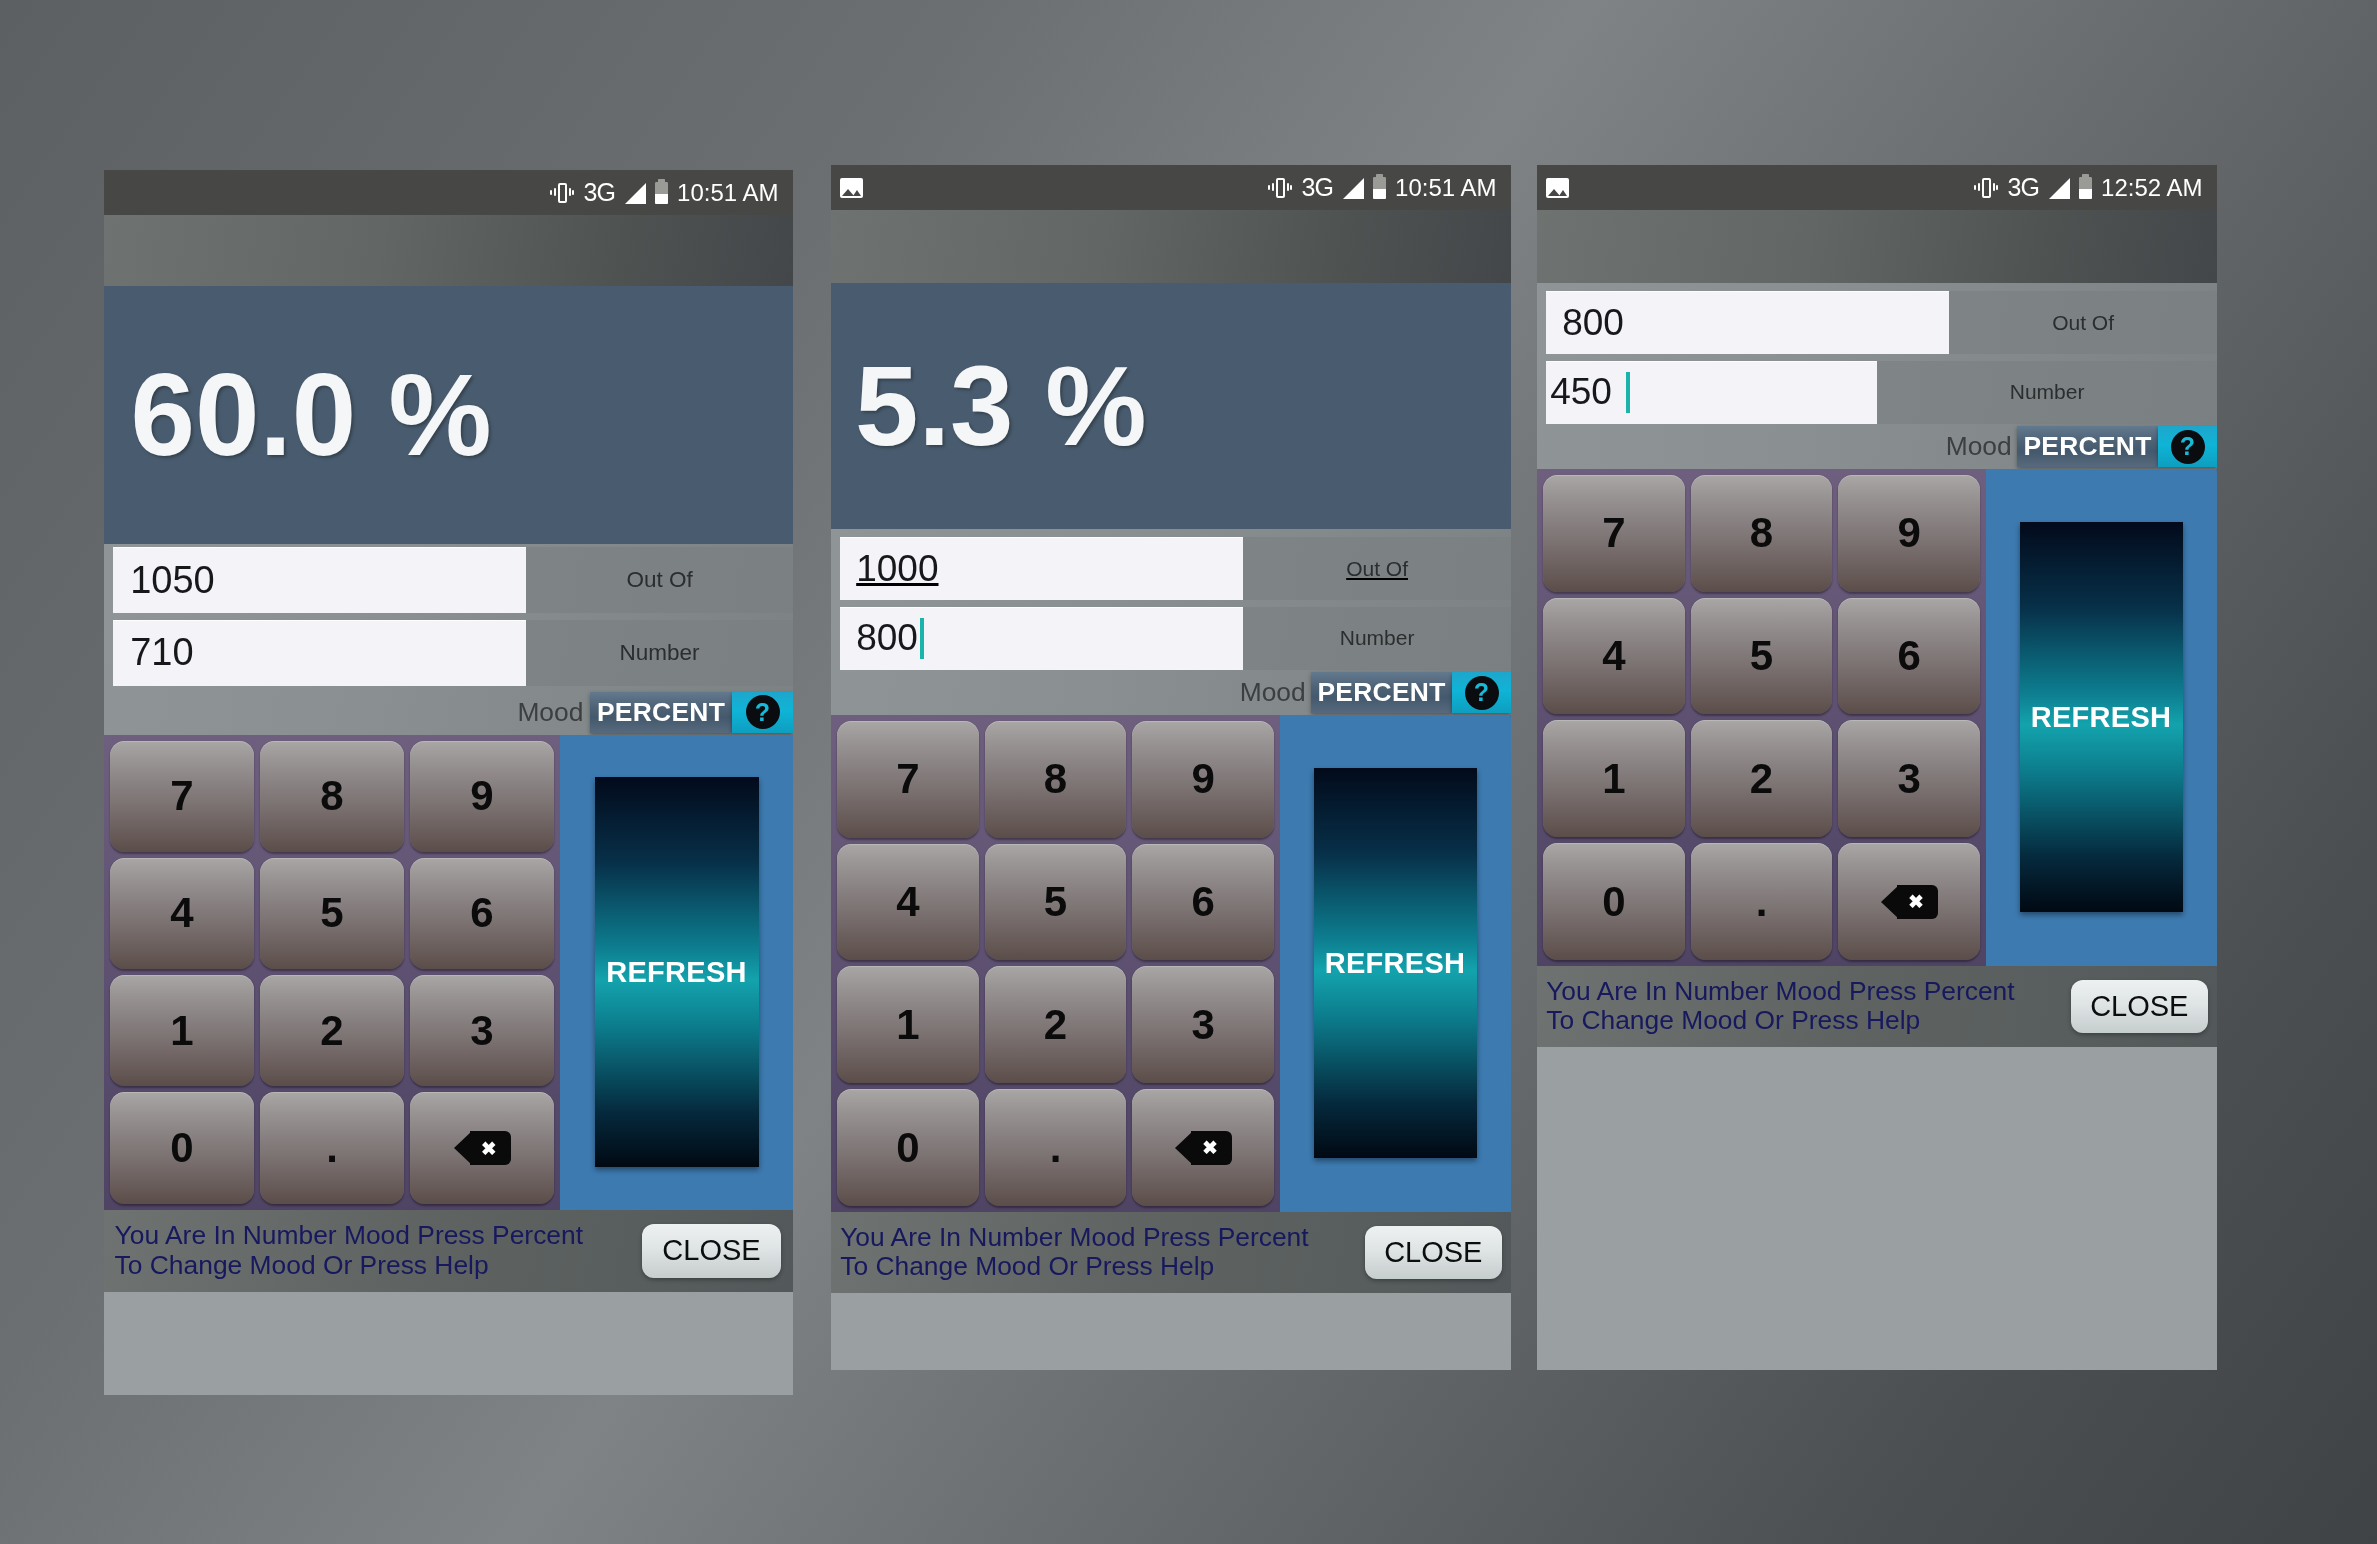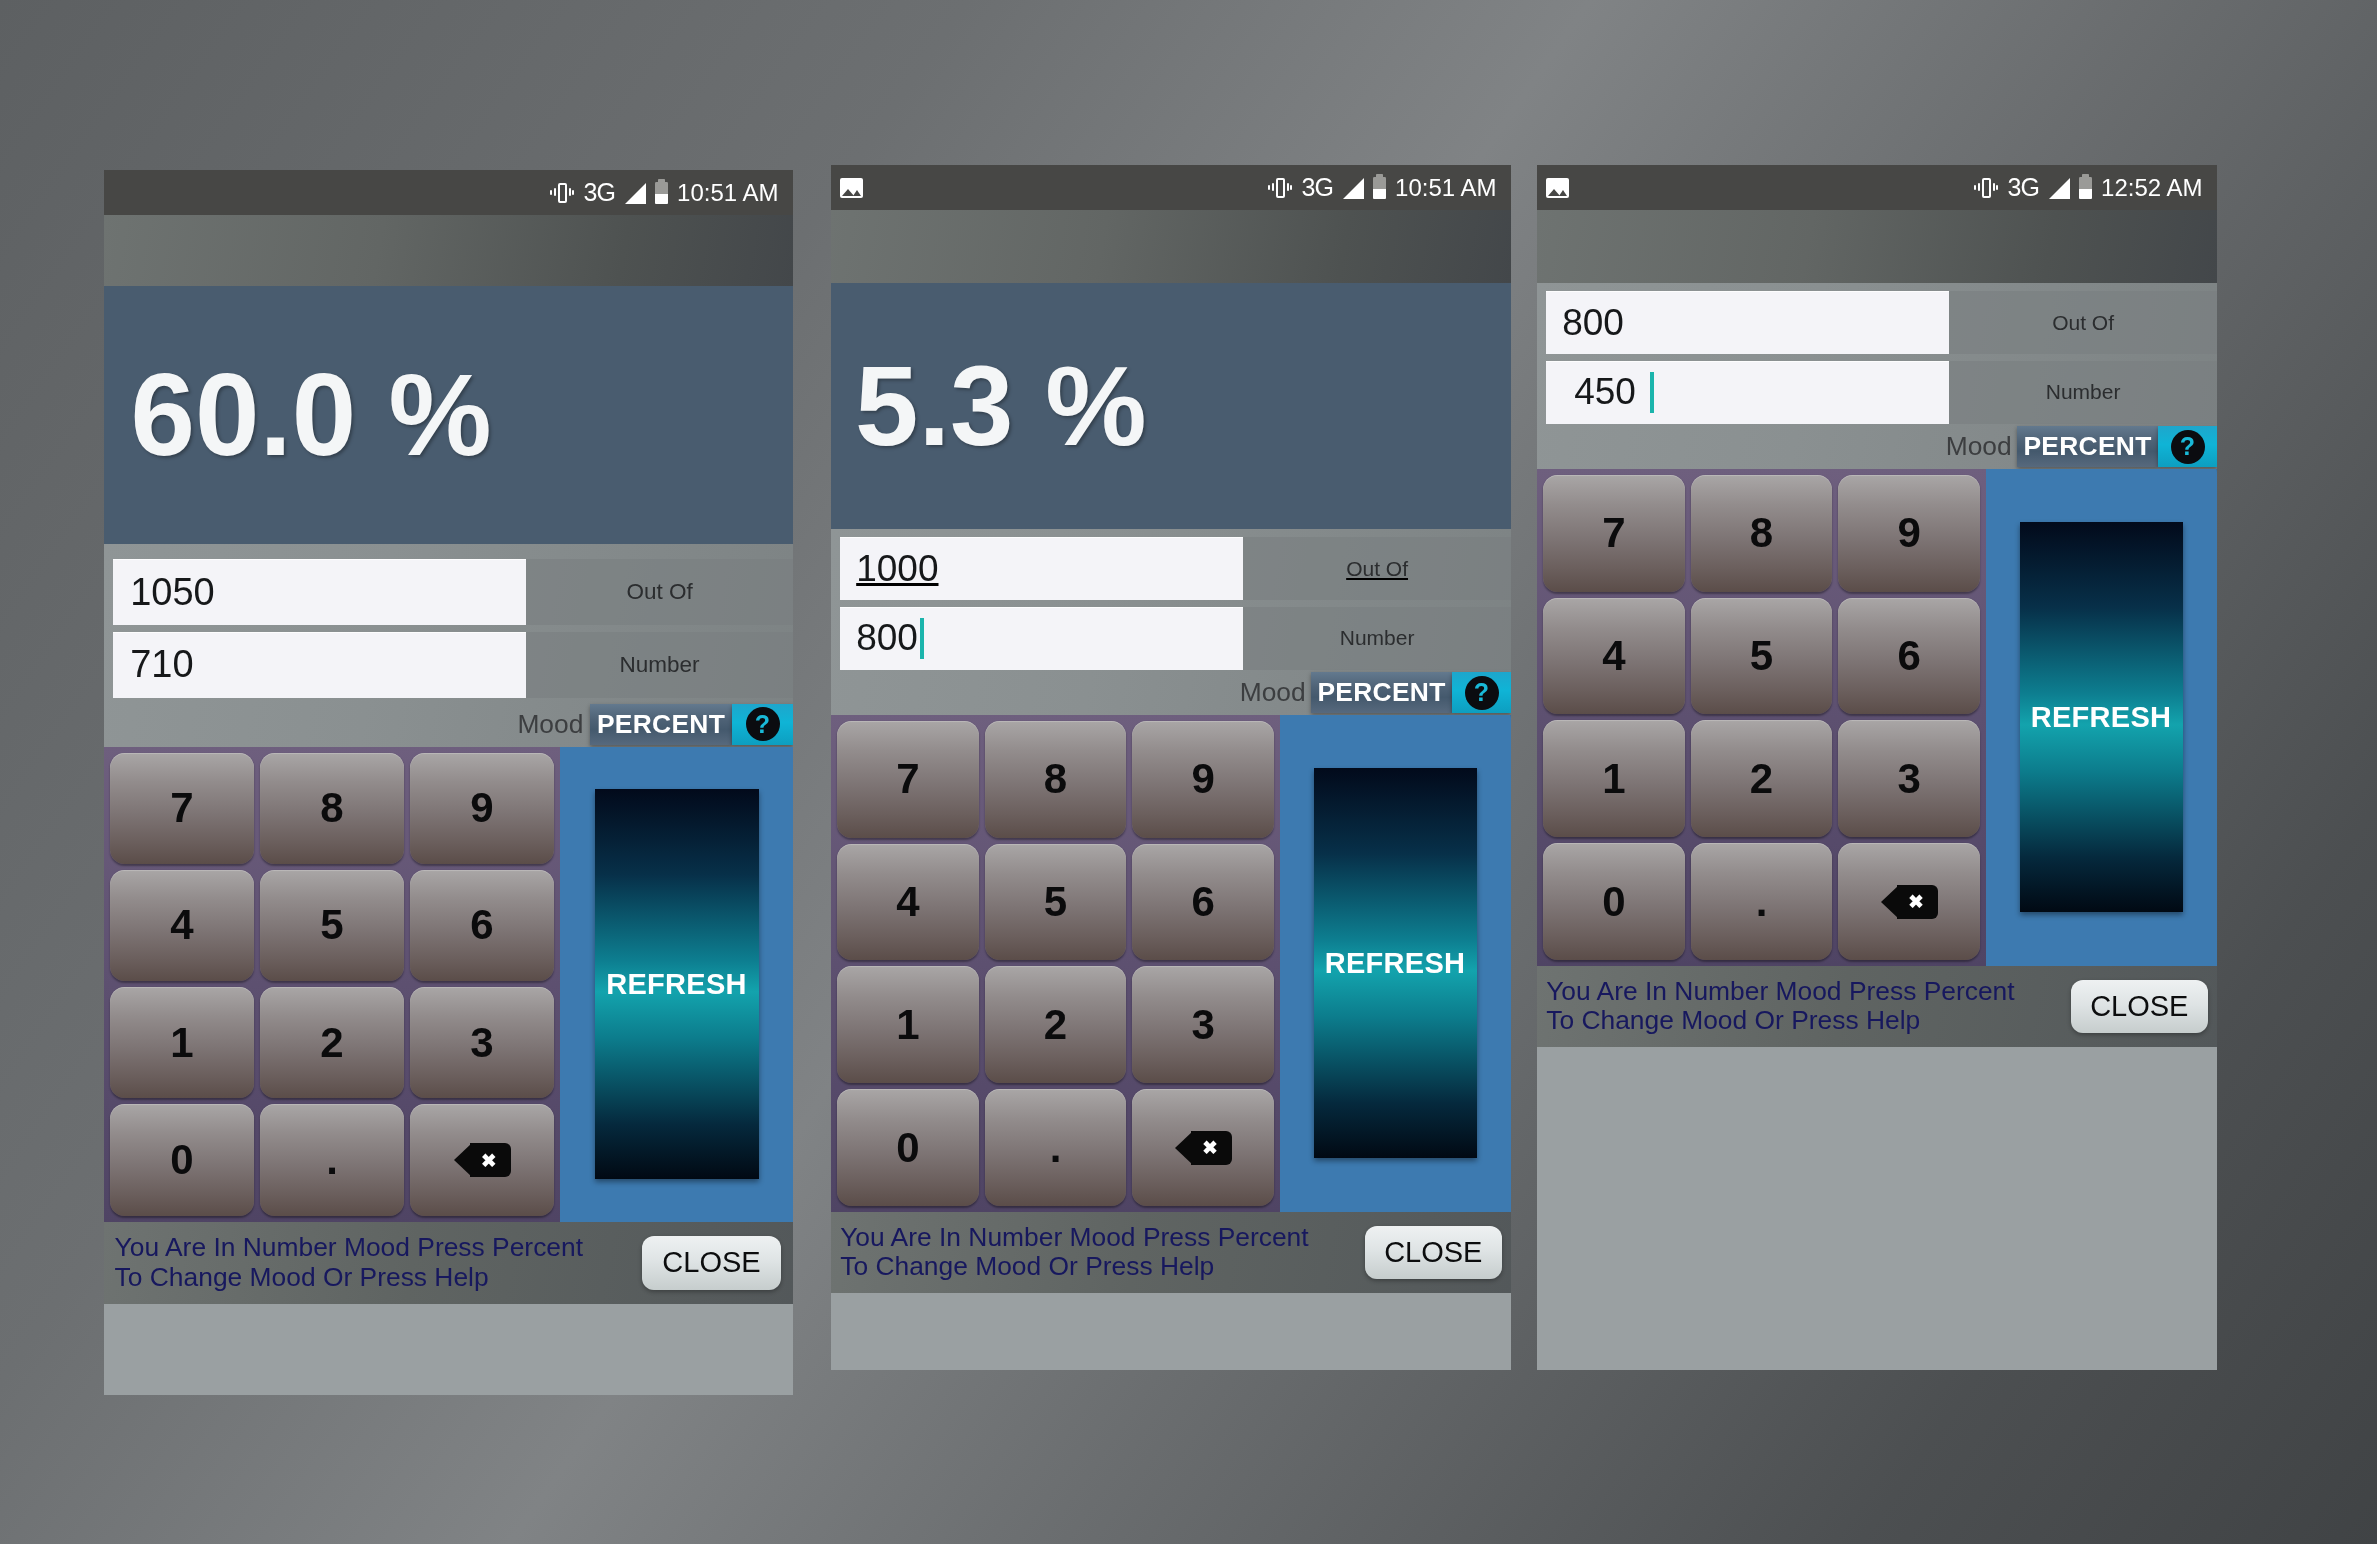--- a/index.html
+++ b/index.html
@@ -170,21 +170,21 @@
         <span class="battery">
             <span class="fill"></span>
           </span>
         <span class="clock">10:51 AM</span>
       </div>
     </div>
     <div class="graybar" style="height:71px;"></div>
     <div class="percent-banner" style="height:258px;padding-left:26.4px;">
       <div class="percent-value" style="font-size:116px;">60.0 %</div>
     </div>
-    <div class="inputs" style="padding:15px 0 0 0;">
+    <div class="inputs" style="padding:3px 0 0 0;">
       <div class="row" style="height:66px;">
         <div class="field" style="width:413px;margin-left:9.2px;padding-left:17px;">
           <span class="val" style="font-size:38px;">1050</span>
         </div>
         <div class="fieldlabel" style="font-size:22.5px;">Out Of</div>
       </div>
       <div class="row" style="height:66px;margin-top:6.6px;">
         <div class="field" style="width:413px;margin-left:9.2px;padding-left:17px;">
           <span class="val" style="font-size:38px;">710</span>
         </div>
@@ -392,21 +392,21 @@
     </div>
     <div class="graybar" style="height:73px;"></div>
     <div class="inputs" style="padding:8px 0 0 0;">
       <div class="row" style="height:63px;">
         <div class="field" style="width:403px;margin-left:9.2px;padding-left:16px;">
           <span class="val" style="font-size:37px;">800</span>
         </div>
         <div class="fieldlabel" style="font-size:21px;">Out Of</div>
       </div>
       <div class="row" style="height:63px;margin-top:6.6px;">
-        <div class="field" style="width:403px;margin-left:9.2px;padding-left:28px;gap:12px;">
+        <div class="field" style="width:331px;margin-left:9.2px;padding-left:4px;gap:12px;">
           <span class="val" style="font-size:37px;">450</span>
           <span class="caret" style="height:41px;"></span>
         </div>
         <div class="fieldlabel" style="font-size:21px;">Number</div>
       </div>
       <div class="moodrow" style="height:44px;margin-top:1.3px;">
         <span class="moodlabel" style="font-size:26.4px;margin-right:5.3px;">Mood</span>
         <div class="percent-btn" style="width:141px;height:41px;font-size:26.4px;">
           <span>PERCENT</span>
         </div>

